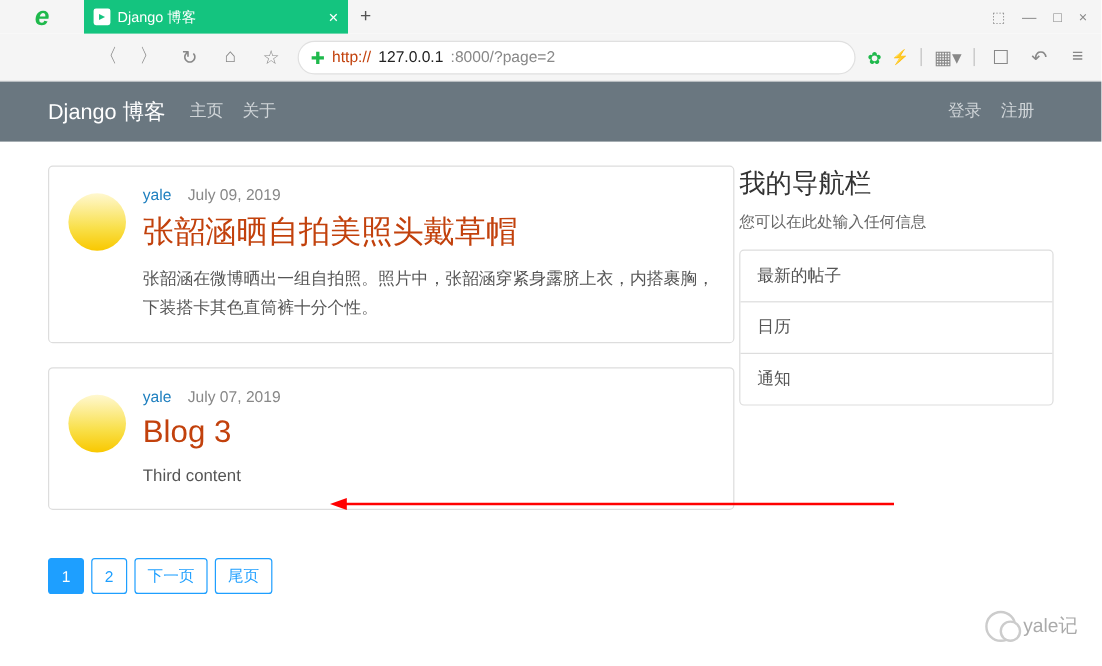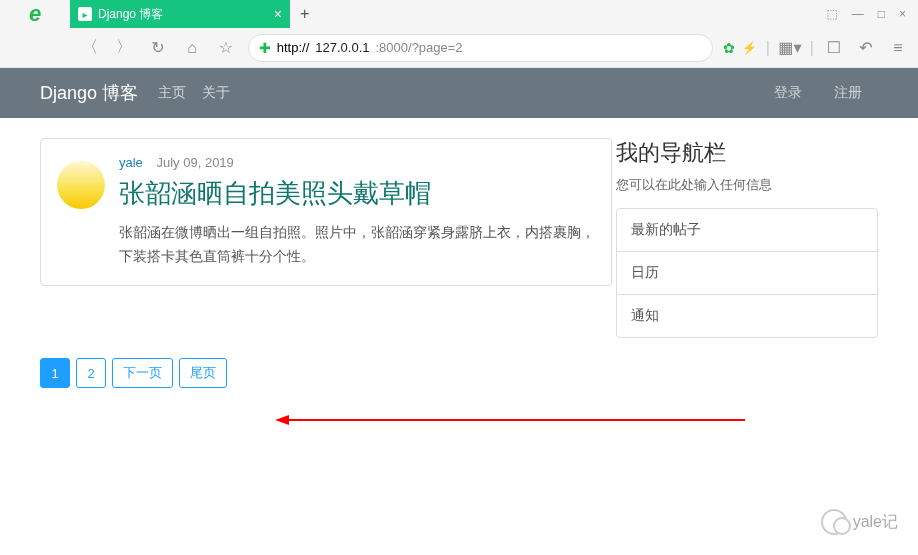--- a/index.html
+++ b/index.html
@@ -10,40 +10,40 @@
 .tab{background:#14c47f;height:28px;width:220px;display:flex;align-items:center;padding:0 8px;color:#fff;font-size:12px;gap:6px}
 .tab-icon{width:14px;height:14px;background:#fff;border-radius:2px;display:flex;align-items:center;justify-content:center;color:#14c47f;font-size:10px}
 .tab-close{margin-left:auto;color:#fff;cursor:pointer;font-size:14px}
 .tab-add{padding:0 10px;color:#555;cursor:pointer;font-size:16px}
 .win-controls{margin-left:auto;display:flex;gap:2px;padding-right:6px;color:#888;font-size:12px}
 .win-controls span{padding:4px 6px;cursor:pointer}
 .toolbar{height:40px;background:#f5f5f5;display:flex;align-items:center;padding:0 8px;gap:10px;border-bottom:1px solid #e5e5e5}
 .tb-btn{width:24px;height:24px;display:flex;align-items:center;justify-content:center;color:#888;cursor:pointer;font-size:16px}
 .url-bar{flex:1;display:flex;align-items:center;height:28px;background:#fff;border:1px solid #e0e0e0;border-radius:14px;padding:0 10px;gap:6px;font-size:13px;color:#555}
 .shield{color:#1fb94c;font-size:14px}
-.url-http{color:#000000}
+.url-http{color:#c2410c}
 .url-host{color:#222}
 .url-path{color:#888}
 .tb-right{display:flex;gap:8px;align-items:center}
 .flower{color:#1fb94c;font-size:14px}
 .bolt{color:#1fb94c;font-size:12px}
 .sep{color:#ccc}
 .navbar{height:50px;background:#6a7780;display:flex;align-items:center;padding:0 40px;color:#fff}
 .brand{font-size:18px;margin-right:20px}
 .nav-link{color:#d0d5d8;font-size:14px;margin-right:16px;cursor:pointer}
-.nav-right{margin-left:auto;display:flex;gap:16px}
+.nav-right{margin-left:auto;display:flex;gap:0}
 .container{display:flex;padding:20px 40px;gap:4px}
 .main{flex:1}
 .post{border:1px solid #ddd;border-radius:4px;padding:16px;margin-bottom:20px;display:flex;gap:14px}
 .avatar{width:48px;height:48px;border-radius:50%;background:linear-gradient(180deg,#fff8d0 0%,#f9e04b 60%,#f9c800 100%);flex-shrink:0;margin-top:6px}
 .post-body{flex:1}
 .post-meta{font-size:13px;margin-bottom:6px}
 .author{color:#1e7fbf;margin-right:10px}
 .date{color:#888}
-.post-title{font-size:26px;color:#0f766e;font-weight:normal;margin-bottom:10px}
+.post-title{font-size:26px;color:#c2410c;font-weight:normal;margin-bottom:10px}
 .post-content{font-size:14px;color:#555;line-height:1.7}
 .sidebar{width:262px}
 .side-title{font-size:22px;color:#333;margin-bottom:8px;font-weight:normal}
 .side-sub{font-size:13px;color:#666;margin-bottom:14px}
 .side-list{border:1px solid #ddd;border-radius:4px}
 .side-item{padding:12px 14px;border-bottom:1px solid #ddd;font-size:14px;color:#555;cursor:pointer}
 .side-item:last-child{border-bottom:none}
 .pagination{display:flex;gap:6px;padding:0 40px}
 .page-btn{min-width:30px;height:30px;border:1px solid #1e9fff;color:#1e9fff;display:flex;align-items:center;justify-content:center;padding:0 10px;border-radius:3px;cursor:pointer;font-size:13px}
 .page-btn.active{background:#1e9fff;color:#fff}
@@ -114,20 +114,31 @@
       <div class="avatar"></div>
       <div class="post-body">
         <div class="post-meta">
           <span class="author">yale</span>
           <span class="date">July 09, 2019</span>
         </div>
         <h2 class="post-title">张韶涵晒自拍美照头戴草帽</h2>
         <p class="post-content">张韶涵在微博晒出一组自拍照。照片中，张韶涵穿紧身露脐上衣，内搭裹胸，下装搭卡其色直筒裤十分个性。</p>
       </div>
     </div>
+    <div class="post">
+      <div class="avatar"></div>
+      <div class="post-body">
+        <div class="post-meta">
+          <span class="author">yale</span>
+          <span class="date">July 07, 2019</span>
+        </div>
+        <h2 class="post-title">Blog 3</h2>
+        <p class="post-content">Third content</p>
+      </div>
+    </div>
   </div>
   <div class="sidebar">
     <h3 class="side-title">我的导航栏</h3>
     <p class="side-sub">您可以在此处输入任何信息</p>
     <div class="side-list">
       <div class="side-item">最新的帖子</div>
       <div class="side-item">日历</div>
       <div class="side-item">通知</div>
     </div>
   </div>

